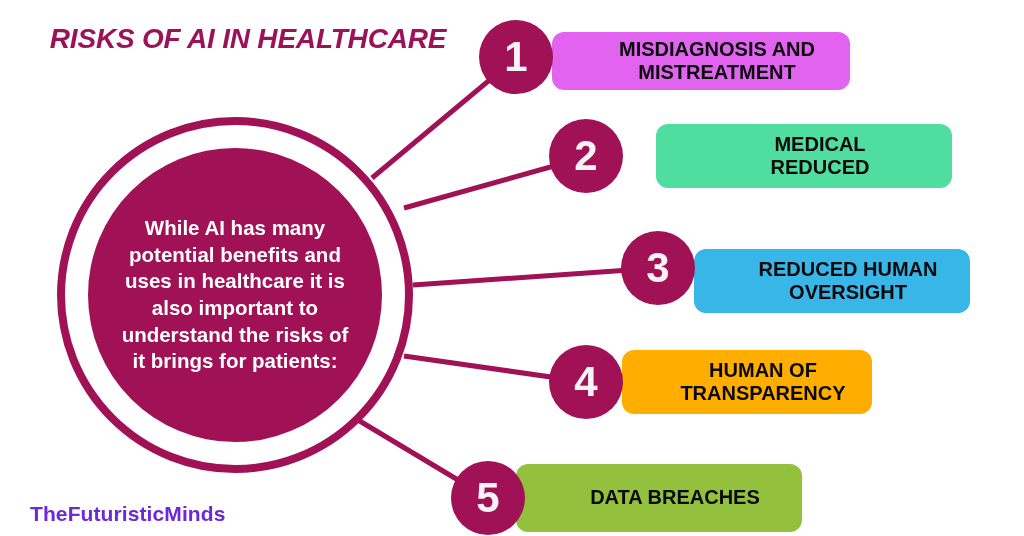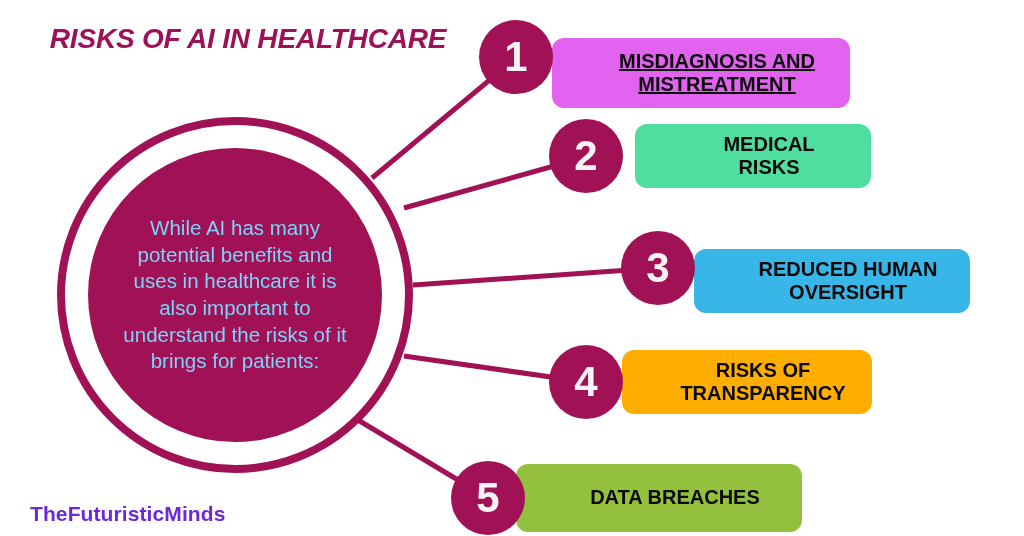--- a/index.html
+++ b/index.html
@@ -62,26 +62,26 @@
     top: 148px;
     width: 294px;
     height: 294px;
     border-radius: 50%;
     background: #A01155;
     display: flex;
     align-items: center;
     justify-content: center;
   }
   #center-text {
-    color: #7dd3fc;
+    color: #ffffff;
     font-size: 20.5px;
     line-height: 1.30;
     text-align: center;
     width: 232px;
-    font-weight: 400;
+    font-weight: 700;
   }
 
   
   .row {
     position: absolute;
     height: 0;
   }
   .num-badge {
     position: absolute;
     width: 74px;
@@ -142,36 +142,36 @@
     <line x1="404" y1="356" x2="586" y2="382" stroke="#A01155" stroke-width="5"></line>
     <line x1="358" y1="420" x2="488" y2="498" stroke="#A01155" stroke-width="5"></line>
   </svg>
 
   <div id="center-ring"></div>
   <div id="center-disc">
     <div id="center-text">While AI has many potential benefits and uses in healthcare it is also important to understand the risks of it brings for patients:</div>
   </div>
 
   <div class="row">
-    <div class="item-bar" style="left:552px; top:38px; width:298px; height:70px; background:#E163F0;text-decoration:underline;">
+    <div class="item-bar" style="left:552px; top:32px; width:298px; height:58px; background:#E163F0;">
       <span>
         <span class="barlabel">MISDIAGNOSIS AND</span>
         <span class="barlabel">MISTREATMENT</span>
       </span>
     </div>
     <div class="num-badge" style="left:479px; top:20px;">
       <span>1</span>
     </div>
   </div>
 
   <div class="row">
-    <div class="item-bar" style="left:635px; top:124px; width:236px; height:64px; background:#4FDDA0;">
+    <div class="item-bar" style="left:656px; top:124px; width:296px; height:64px; background:#4FDDA0;">
       <span>
         <span class="barlabel">MEDICAL</span>
-        <span class="barlabel">RISKS</span>
+        <span class="barlabel">REDUCED</span>
       </span>
     </div>
     <div class="num-badge" style="left:549px; top:119px;">
       <span>2</span>
     </div>
   </div>
 
   <div class="row">
     <div class="item-bar" style="left:694px; top:236px; width:276px; height:64px; background:#38B6E8;margin-top:13px;">
       <span>
@@ -180,21 +180,21 @@
       </span>
     </div>
     <div class="num-badge" style="left:621px; top:231px;">
       <span>3</span>
     </div>
   </div>
 
   <div class="row">
     <div class="item-bar" style="left:622px; top:350px; width:250px; height:64px; background:#FFAE00;">
       <span>
-        <span class="barlabel">RISKS OF</span>
+        <span class="barlabel">HUMAN OF</span>
         <span class="barlabel">TRANSPARENCY</span>
       </span>
     </div>
     <div class="num-badge" style="left:549px; top:345px;">
       <span>4</span>
     </div>
   </div>
 
   <div class="row">
     <div class="item-bar" style="left:516px; top:464px; width:286px; height:68px; background:#93C13E;">

